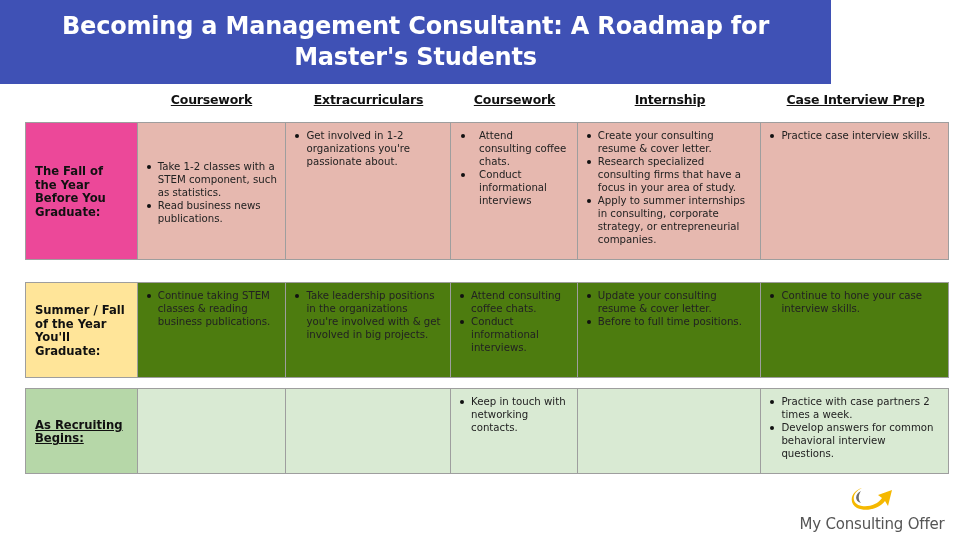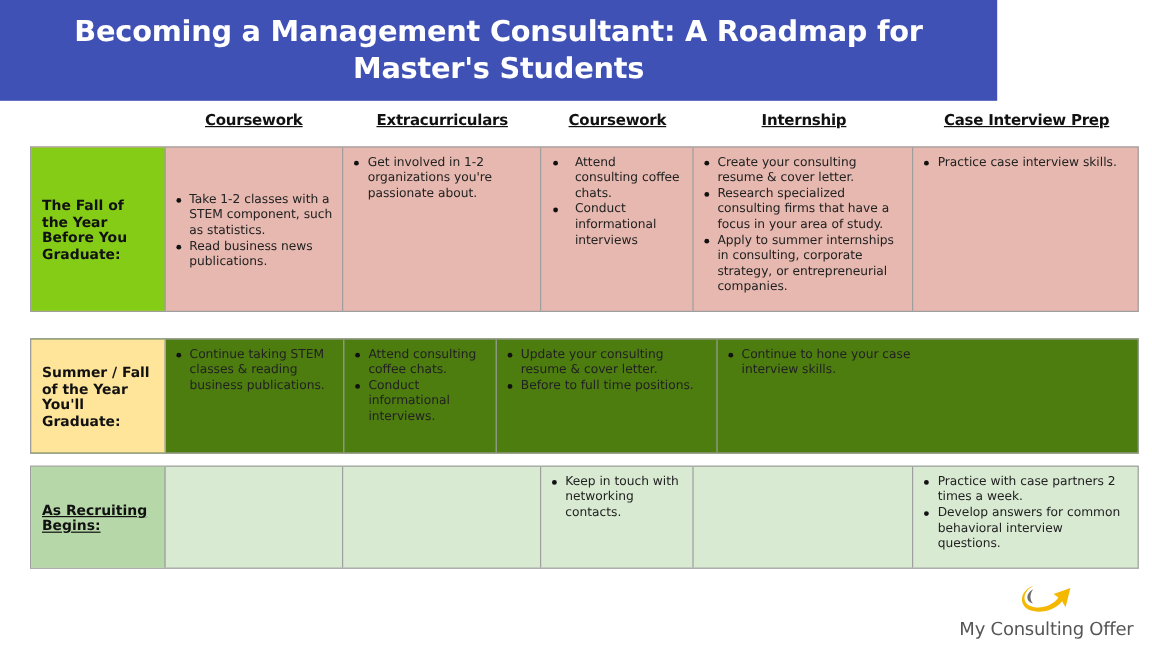--- a/index.html
+++ b/index.html
@@ -65,21 +65,21 @@
     ul { list-style: none; }
     li { position: relative; padding-left: 12px; }
     li::before {
       content: ""; position: absolute; left: 1px; top: 5px;
       width: 4px; height: 4px; border-radius: 50%; background: #111;
     }
     ul.wide li { padding-left: 20px; }
     ul.wide li::before { left: 2px; }
 
     .r1 { top: 122px; height: 138px; background: #e6b8af; }
-    .r1 .label { background: #84cc16; }
+    .r1 .label { background: #ec4899; }
     .r2 { top: 282px; height: 96px; background: #4d7c0f; }
     .r2 .label { background: #ffe599; }
     .r3 { top: 388px; height: 86px; background: #d9ead3; }
     .r3 .label { background: #b6d7a8; text-decoration: underline; }
 
     .logo {
       position: absolute; left: 792px; top: 484px; width: 160px; height: 52px;
     }
     .logo-mark { position: absolute; left: 56px; top: 0; width: 46px; height: 28px; }
     .logo-text {
@@ -138,20 +138,25 @@
   </div>
 </div>
 
 <div class="row r2">
   <div class="cell label w0">
       <span>Summer / Fall of the Year You'll Graduate:</span>
     </div>
   <div class="cell w1">
     <ul>
       <li>Continue taking STEM classes &amp; reading business publications.</li>
+    </ul>
+  </div>
+  <div class="cell w2">
+    <ul>
+      <li>Take leadership positions in the organizations you're involved with &amp; get involved in big projects.</li>
     </ul>
   </div>
   <div class="cell w3">
     <ul>
       <li>Attend consulting coffee chats.</li>
       <li>Conduct informational interviews.</li>
     </ul>
   </div>
   <div class="cell w4">
     <ul>

